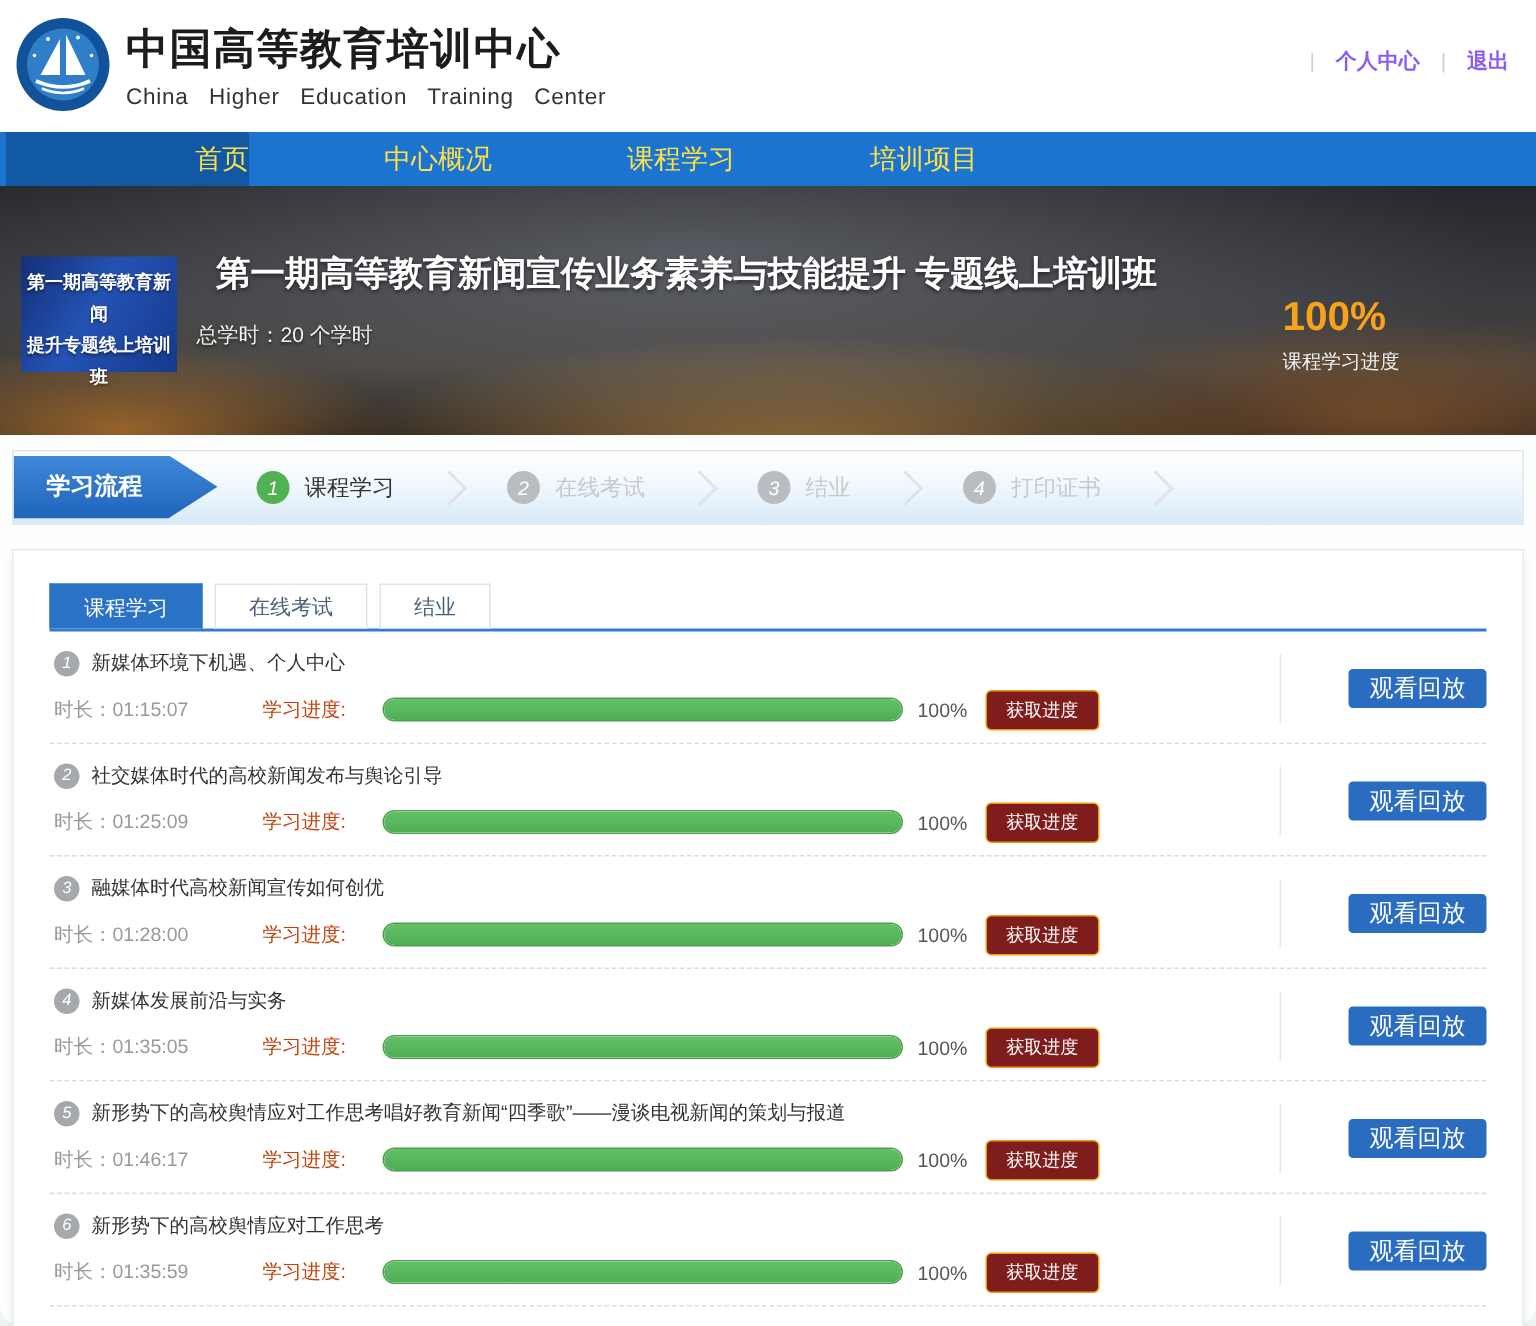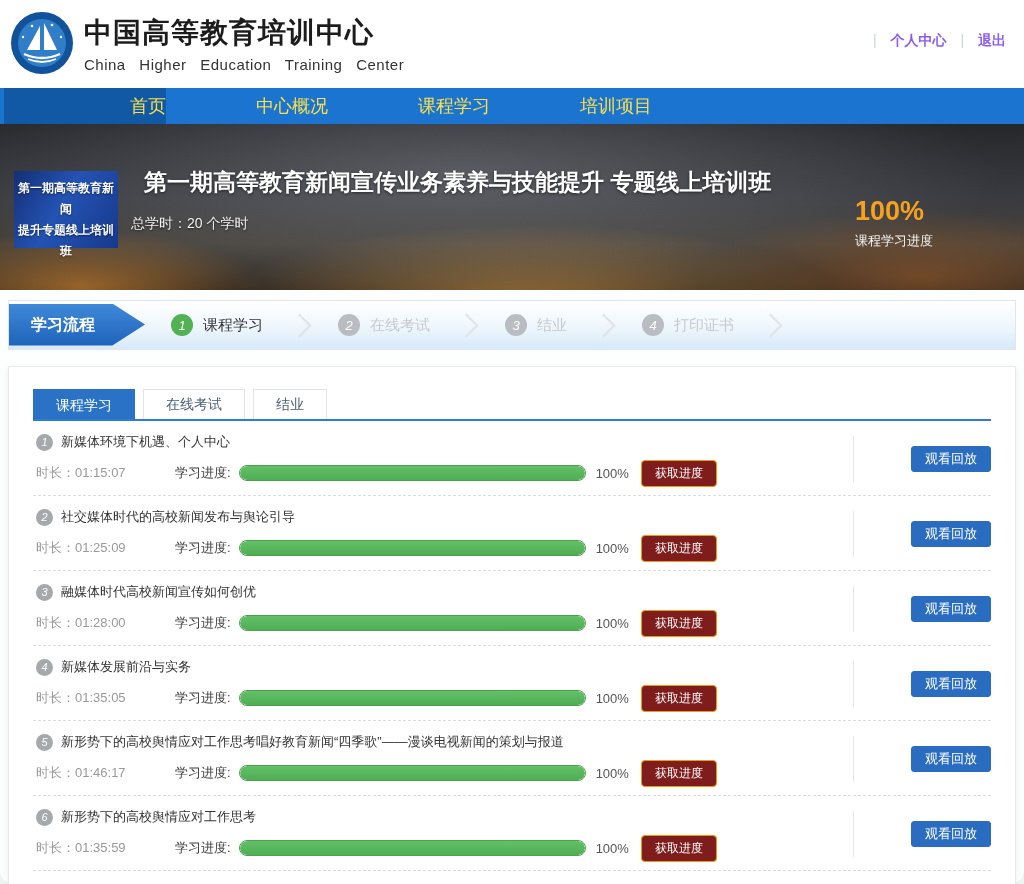--- a/index.html
+++ b/index.html
@@ -72,32 +72,32 @@
   .course-row { display:flex; align-items:center; padding:12px 0 10px;
     border-bottom:1px dashed #d9dde1; }
   .course-left { width:820px; }
   .course-title-line { display:flex; align-items:center; }
   .num-badge { width:17px; height:17px; border-radius:50%; background:#a6a9ac; color:#fff;
     font-size:11px; font-style:italic; display:flex; align-items:center; justify-content:center;
     margin:0 8px 0 3px; }
   .course-title { font-size:13px; color:#333; }
   .course-progress-line { margin-top:10px; height:24px; display:flex; align-items:center; }
   .duration { width:142px; padding-left:3px; font-size:13px; color:#999; }
-  .plabel { font-size:13px; color:#404040; margin-right:8px; }
+  .plabel { font-size:13px; color:#c2410c; margin-right:24px; }
   .pbar { width:347px; height:16px; border-radius:9px; border:1px solid #4ca04e;
     background:#fff; overflow:hidden; }
   .pbar-fill { display:block; height:100%; border-radius:8px;
     background:linear-gradient(180deg,#63c067,#4fae53); }
   .row-pct { font-size:13px; color:#555; margin:0 12px 0 10px; }
   .btn-get { background:#7f1d1d; border:1px solid #ef9a10; border-radius:4px; color:#fff;
     font-size:12px; padding:4px 13px; cursor:pointer; font-family:inherit; }
   .vdiv { width:1px; height:46px; background:#e7e7e7; }
   .course-right { flex:1; display:flex; justify-content:flex-end; }
-  .btn-watch { width:80px; height:26px; background:#2a6dc0; border:1px solid #2a6dc0;
-    border-radius:3px; color:#fff; font-size:13px; cursor:pointer; font-family:inherit; }
+  .btn-watch { width:92px; height:26px; background:#2a6dc0; border:1px solid #2a6dc0;
+    border-radius:3px; color:#fff; font-size:16px; cursor:pointer; font-family:inherit; }
 </style>
 </head>
 <body>
 
 <div class="page">
 
   <header class="site-header">
     <div class="logo">
       <svg viewBox="0 0 64 64" width="64" height="64">
         <circle cx="32" cy="32" r="31" fill="#11529b"></circle>

